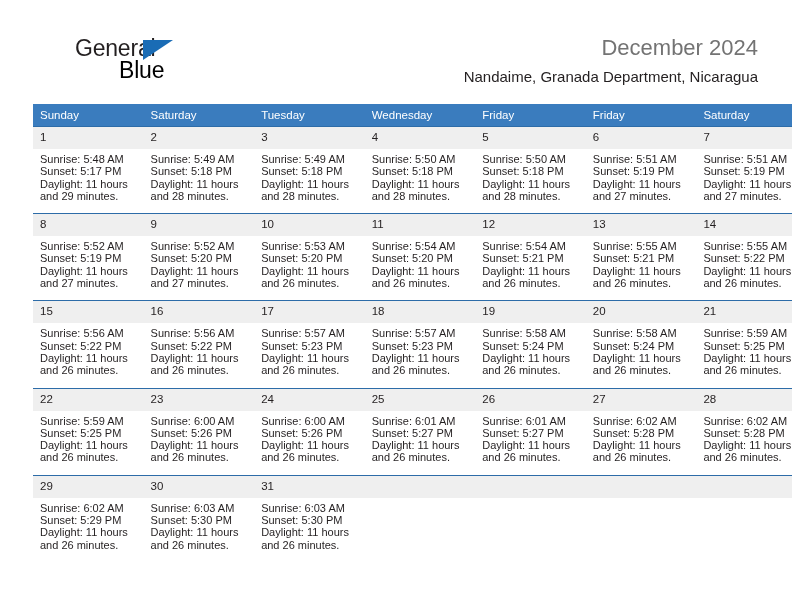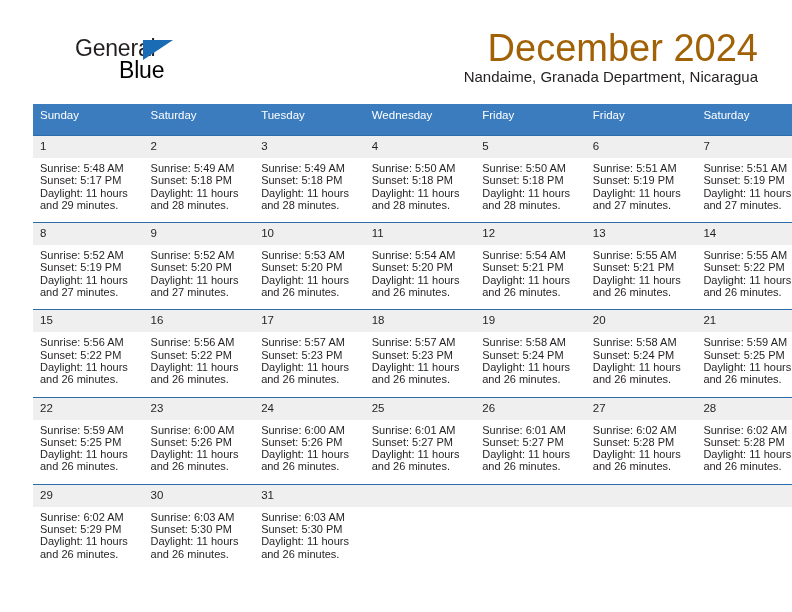--- a/index.html
+++ b/index.html
@@ -69,23 +69,23 @@
   }
 
   .title-block {
     position: absolute;
     right: 34px;
     top: 30px;
     text-align: right;
     width: 520px;
   }
   .cal-title {
-    font-size: 38px;
+    font-size: 22px;
     font-weight: normal;
-    color: #a16207;
+    color: #737373;
     line-height: 36px;
     white-space: nowrap;
   }
   .cal-subtitle {
     font-size: 15px;
     font-weight: normal;
     color: #231f20;
     line-height: 22px;
     margin-top: 0;
     white-space: nowrap;
@@ -100,21 +100,21 @@
     border-collapse: collapse;
     table-layout: fixed;
   }
 
   .weekday-row th {
     background: #3a7cbe;
     color: #ffffff;
     font-size: 11.5px;
     font-weight: normal;
     text-align: left;
-    padding: 5px 0 14px 7px;
+    padding: 5px 0 5px 7px;
     height: 12px;
     line-height: 12px;
     border: none;
   }
 
   .week-row td {
     vertical-align: top;
     padding: 0;
     border: none;
     border-top: 1.5px solid #2d6ca8;

